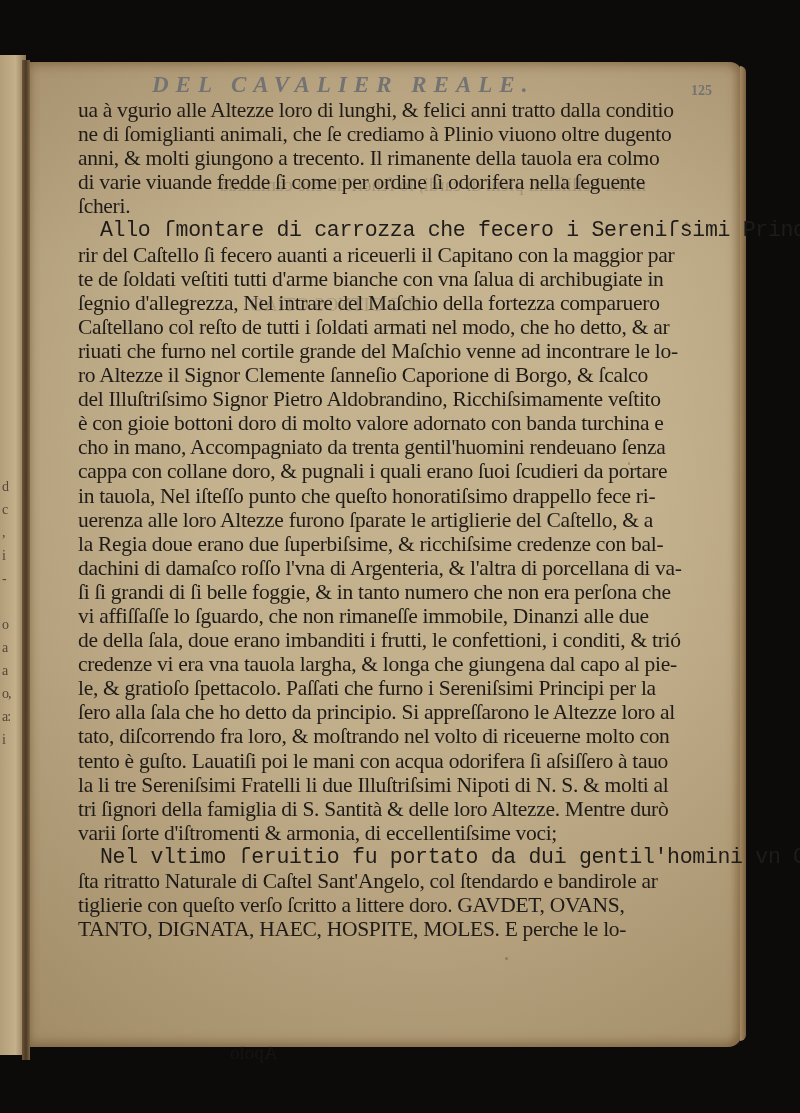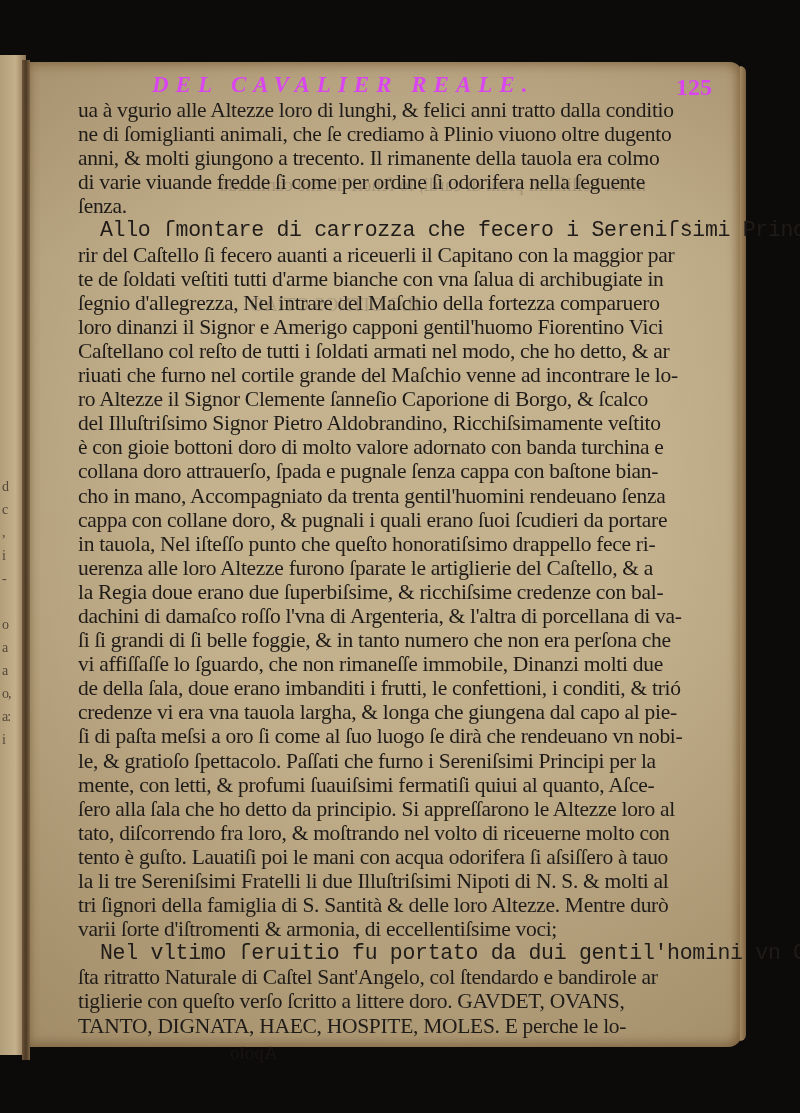--- a/index.html
+++ b/index.html
@@ -31,27 +31,27 @@
     border-radius: 0 12px 14px 0;
     box-shadow: inset -6px 0 8px rgba(110,80,45,0.45), inset 0 -6px 10px rgba(110,80,45,0.35), inset 0 6px 10px rgba(110,80,45,0.25);
   }
   .page-edge {
     position: absolute; left: 740px; top: 66px; width: 6px; height: 975px;
     background: linear-gradient(90deg, #a48a62, #7a6040);
     border-radius: 0 6px 6px 0;
   }
   .running-head {
     position: absolute; left: 152px; top: 72px; width: 560px; height: 30px;
-    font-style: italic; font-weight: bold; color: #d946ef;
+    font-style: italic; font-weight: bold; color: #737373;
     font-size: 23px; letter-spacing: 7px;
   }
   .running-head .title { position: absolute; left: 0; top: 0; }
   .running-head .folio {
-    position: absolute; right: 0; top: 2px; font-style: normal;
-    letter-spacing: 0; font-size: 24px;
+    position: absolute; right: 0; top: 11px; font-style: normal;
+    letter-spacing: 0; font-size: 14px;
   }
   .text-block {
     position: absolute; left: 78px; top: 98px; width: 522px;
     color: #1f1b18; font-size: 21.5px; line-height: 24.1px;
     letter-spacing: -0.3px;
   }
   .text-block .line {
     display: block; white-space: nowrap; text-align: justify;
     text-align-last: justify; height: 24.1px;
   }
@@ -95,45 +95,41 @@
 <div class="running-head">
   <span class="title">DEL CAVALIER REALE.</span>
   <span class="folio">125</span>
 </div>
 
 <div class="text-block">
   <span class="line">ua à vgurio alle Altezze loro di lunghi, &amp; felici anni tratto dalla conditio</span>
   <span class="line">ne di ſomiglianti animali, che ſe crediamo à Plinio viuono oltre dugento</span>
   <span class="line">anni, &amp; molti giungono a trecento. Il rimanente della tauola era colmo</span>
   <span class="line">di varie viuande fredde ſi come per ordine ſi odorifera nella ſeguente</span>
-  <span class="line short">ſenza.</span>
+  <span class="line short">ſcheri.</span>
   <span class="line indent">Allo ſmontare di carrozza che fecero i Sereniſsimi Principi all'appa-</span>
   <span class="line">rir del Caſtello ſi fecero auanti a riceuerli il Capitano con la maggior par</span>
   <span class="line">te de ſoldati veſtiti tutti d'arme bianche con vna ſalua di archibugiate in</span>
   <span class="line">ſegnio d'allegrezza, Nel intrare del Maſchio della fortezza comparuero</span>
-  <span class="line">loro dinanzi il Signor e Amerigo capponi gentil'huomo Fiorentino Vici</span>
   <span class="line">Caſtellano col reſto de tutti i ſoldati armati nel modo, che ho detto, &amp; ar</span>
   <span class="line">riuati che furno nel cortile grande del Maſchio venne ad incontrare le lo-</span>
   <span class="line">ro Altezze il Signor Clemente ſanneſio Caporione di Borgo, &amp; ſcalco</span>
   <span class="line">del Illuſtriſsimo Signor Pietro Aldobrandino, Ricchiſsimamente veſtito</span>
   <span class="line">è con gioie bottoni doro di molto valore adornato con banda turchina e</span>
-  <span class="line">collana doro attrauerſo, ſpada e pugnale ſenza cappa con baſtone bian-</span>
   <span class="line">cho in mano, Accompagniato da trenta gentil'huomini rendeuano ſenza</span>
   <span class="line">cappa con collane doro, &amp; pugnali i quali erano ſuoi ſcudieri da portare</span>
   <span class="line">in tauola, Nel iſteſſo punto che queſto honoratiſsimo drappello fece ri-</span>
   <span class="line">uerenza alle loro Altezze furono ſparate le artiglierie del Caſtello, &amp; a</span>
   <span class="line">la Regia doue erano due ſuperbiſsime, &amp; ricchiſsime credenze con bal-</span>
   <span class="line">dachini di damaſco roſſo l'vna di Argenteria, &amp; l'altra di porcellana di va-</span>
   <span class="line">ſi ſi grandi di ſi belle foggie, &amp; in tanto numero che non era perſona che</span>
-  <span class="line">vi affiſſaſſe lo ſguardo, che non rimaneſſe immobile, Dinanzi molti due</span>
+  <span class="line">vi affiſſaſſe lo ſguardo, che non rimaneſſe immobile, Dinanzi alle due</span>
   <span class="line">de della ſala, doue erano imbanditi i frutti, le confettioni, i conditi, &amp; trió</span>
   <span class="line">credenze vi era vna tauola largha, &amp; longa che giungena dal capo al pie-</span>
-  <span class="line">ſi di paſta meſsi a oro ſi come al ſuo luogo ſe dirà che rendeuano vn nobi-</span>
   <span class="line">le, &amp; gratioſo ſpettacolo. Paſſati che furno i Sereniſsimi Principi per la</span>
-  <span class="line">mente, con letti, &amp; profumi ſuauiſsimi fermatiſi quiui al quanto, Aſce-</span>
   <span class="line">ſero alla ſala che ho detto da principio. Si appreſſarono le Altezze loro al</span>
   <span class="line">tato, diſcorrendo fra loro, &amp; moſtrando nel volto di riceuerne molto con</span>
   <span class="line">tento è guſto. Lauatiſi poi le mani con acqua odorifera ſi aſsiſſero à tauo</span>
   <span class="line">la li tre Sereniſsimi Fratelli li due Illuſtriſsimi Nipoti di N. S. &amp; molti al</span>
   <span class="line">tri ſignori della famiglia di S. Santità &amp; delle loro Altezze. Mentre durò</span>
   <span class="line short">varii ſorte d'iſtromenti &amp; armonia, di eccellentiſsime voci;</span>
   <span class="line indent">Nel vltimo ſeruitio fu portato da dui gentil'homini vn Caſtello di pa-</span>
   <span class="line">ſta ritratto Naturale di Caſtel Sant'Angelo, col ſtendardo e bandirole ar</span>
   <span class="line">tiglierie con queſto verſo ſcritto a littere doro. GAVDET, OVANS,</span>
   <span class="line">TANTO, DIGNATA, HAEC, HOSPITE, MOLES. E perche le lo-</span>

